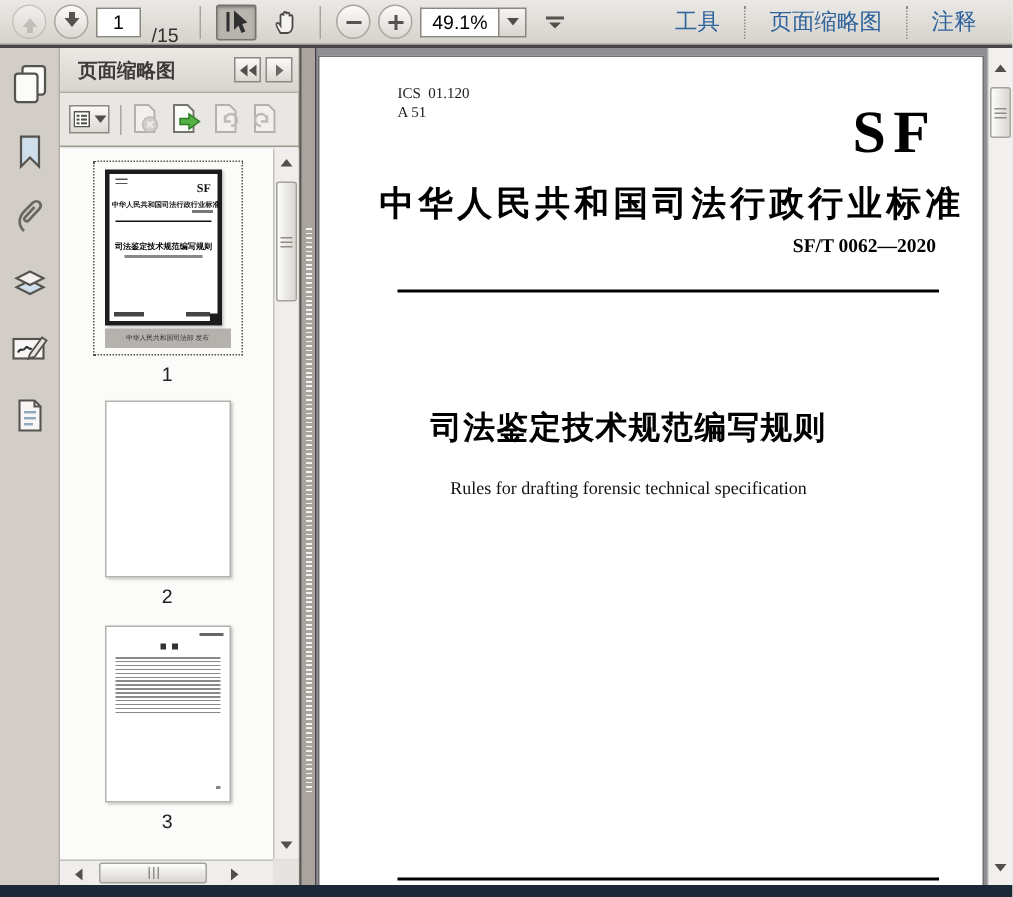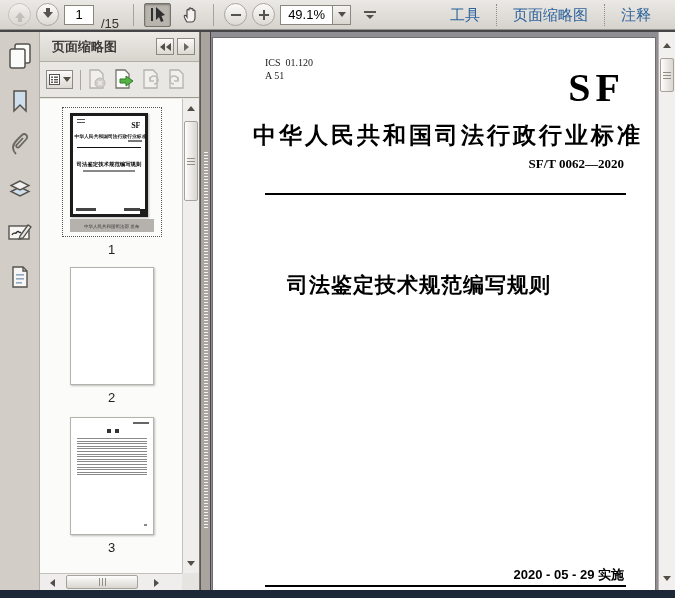--- a/index.html
+++ b/index.html
@@ -382,21 +382,21 @@
 </div>
 
 <div class="docarea">
   <div class="page">
     <div class="d-ics"><span>ICS  01.120</span><br><span>A 51</span></div>
     <div class="d-logo">SF</div>
     <div class="d-head">中华人民共和国司法行政行业标准</div>
     <div class="d-no">SF/T 0062—2020</div>
     <div class="d-rule"></div>
     <div class="d-title">司法鉴定技术规范编写规则</div>
-    <div class="d-foot-r">2020 - 05 - 29 实施</div>
+    <div class="d-sub">Rules for drafting forensic technical specification</div>
     <div class="d-foot-rule"></div>
   </div>
 </div>
 
 <div class="vscroll">
   <div class="scroll-arrow" style="top:6px;">
     <span class="tri-up"></span>
   </div>
   <div class="vthumb" style="top:26px; height:34px;">
     <i></i>

